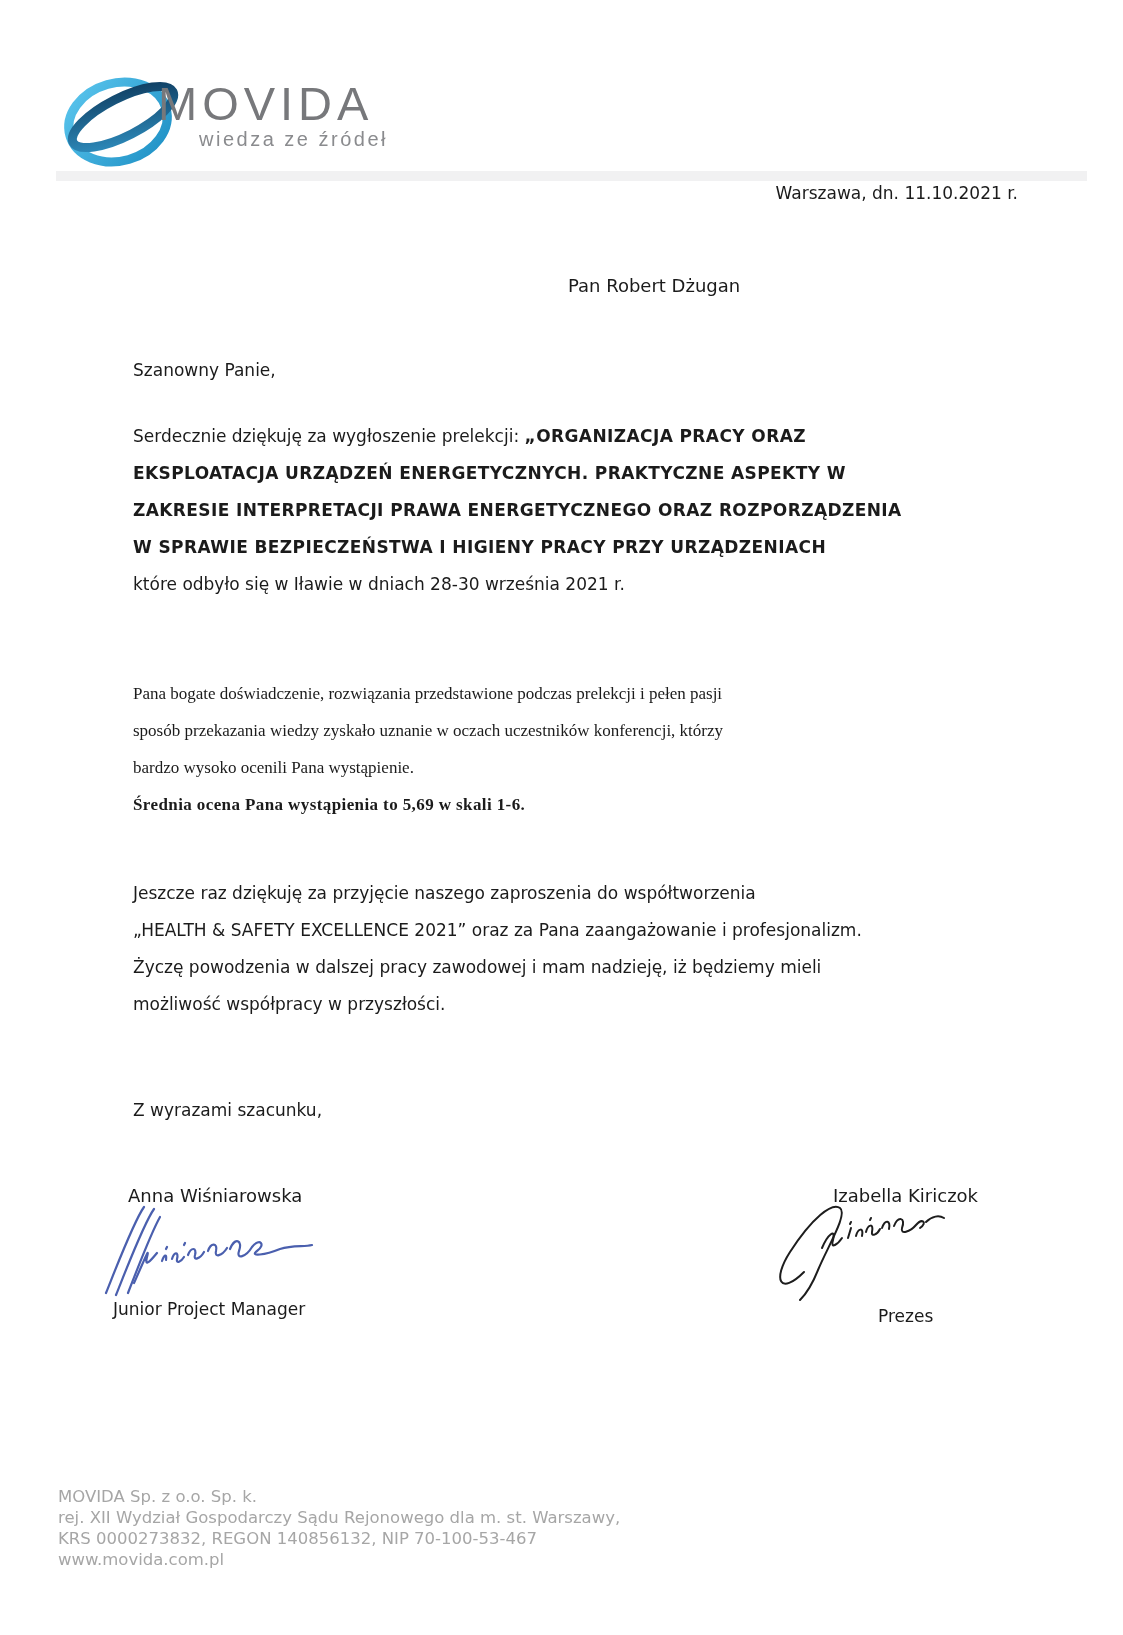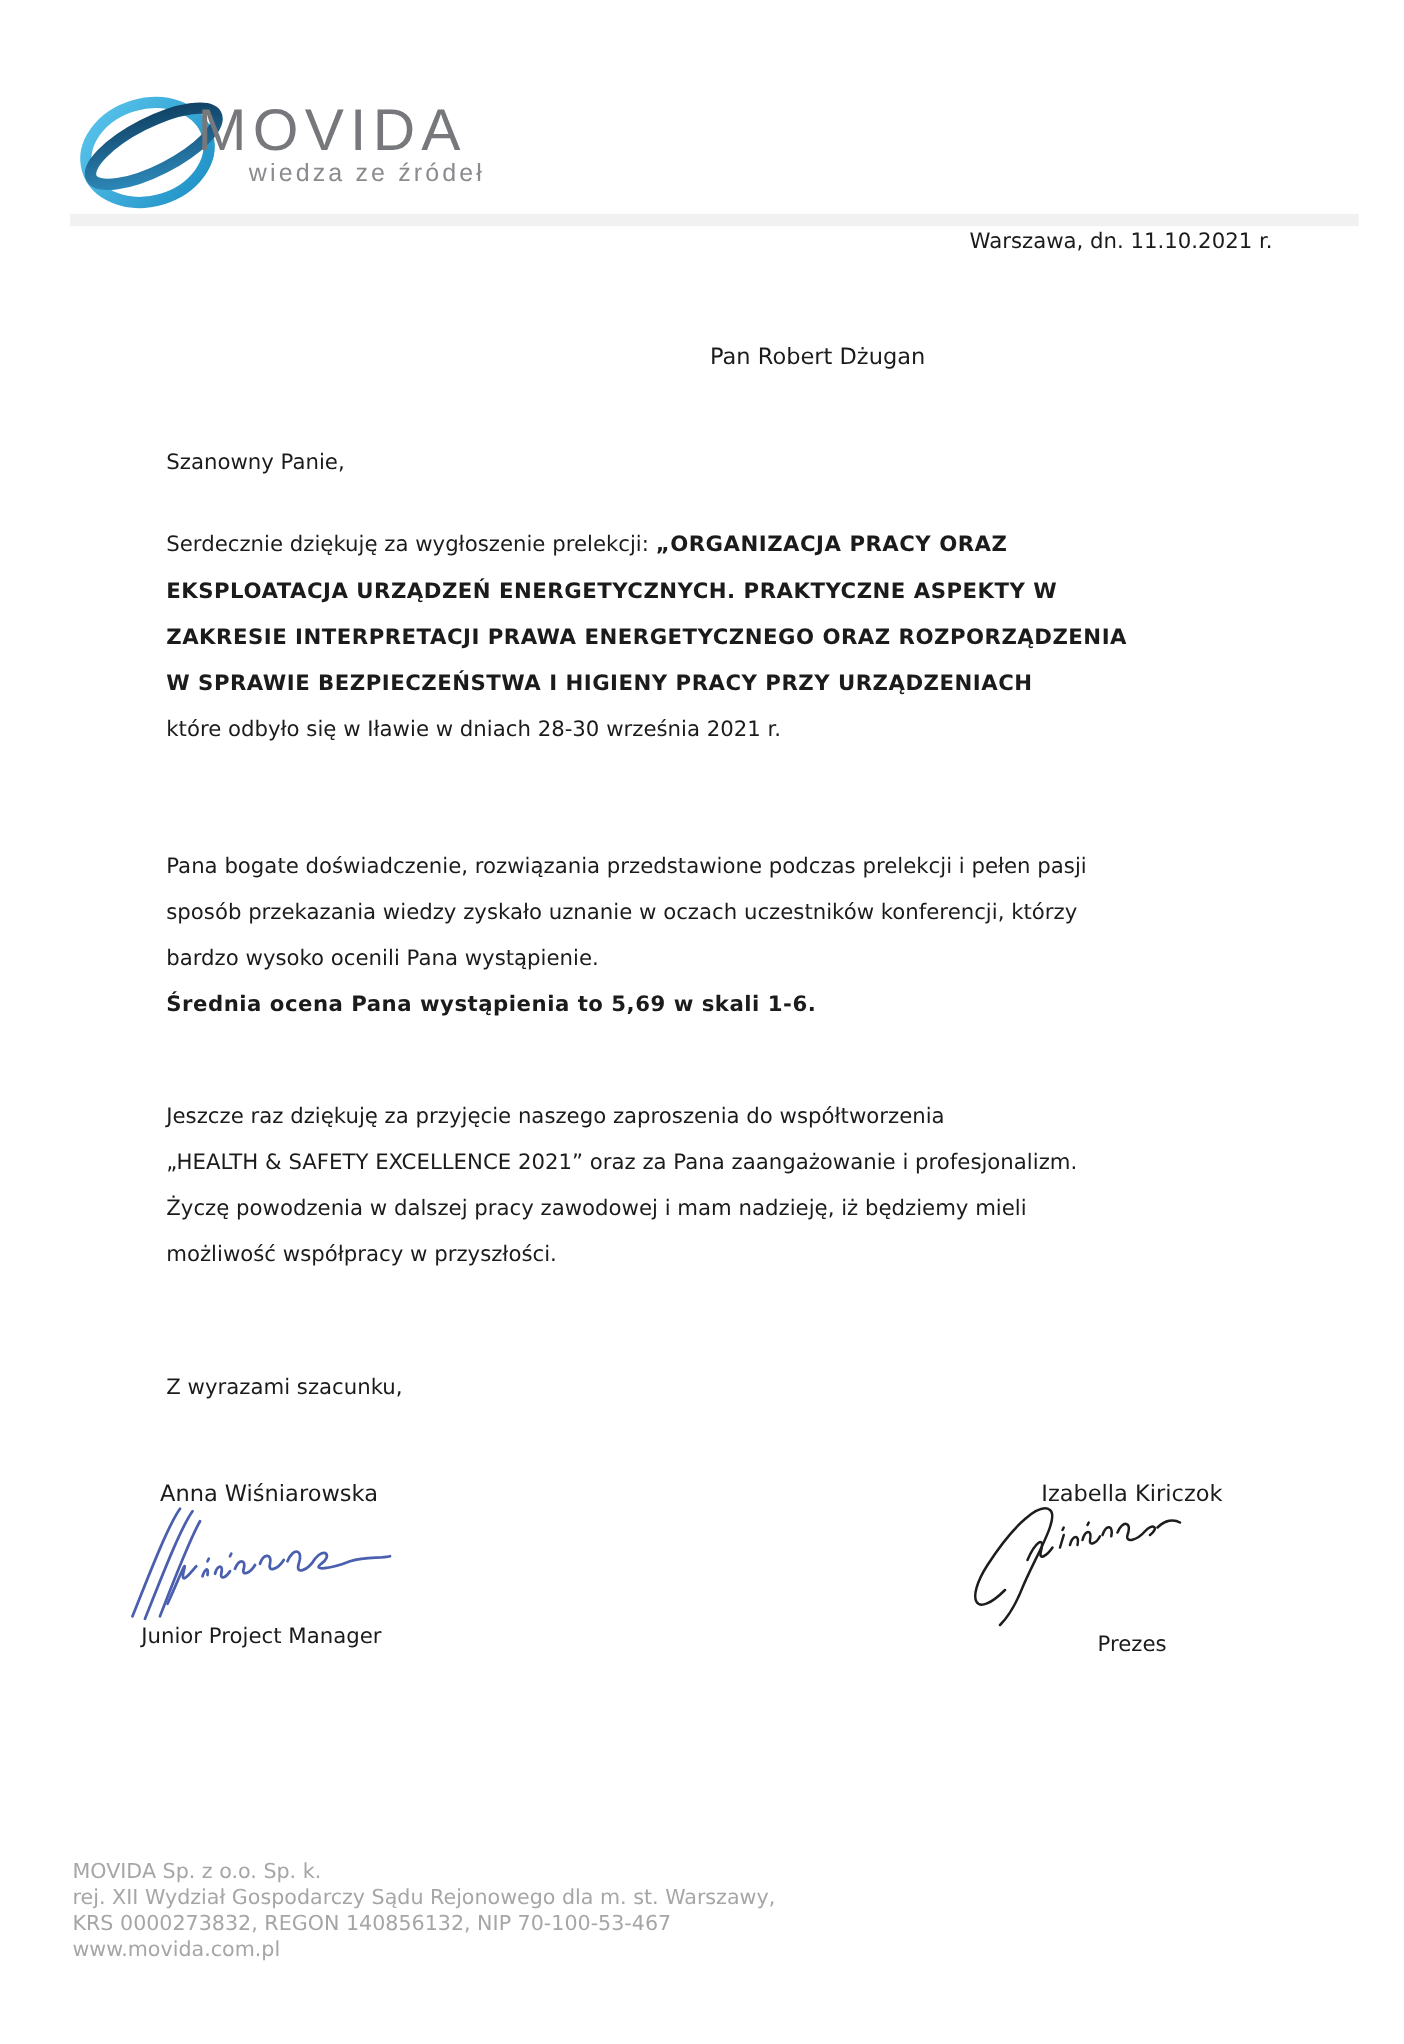--- a/index.html
+++ b/index.html
@@ -80,21 +80,21 @@
   <div class="abs body-text" style="left:113px;top:352px;line-height:37px;">Szanowny Panie,</div>
 
   <div class="abs body-text para" style="left:113px;top:418px;">
     <div class="line"><span>Serdecznie dziękuję za wygłoszenie prelekcji: </span><span class="b">„ORGANIZACJA PRACY ORAZ</span></div>
     <div class="line b">EKSPLOATACJA URZĄDZEŃ ENERGETYCZNYCH. PRAKTYCZNE ASPEKTY W</div>
     <div class="line b">ZAKRESIE INTERPRETACJI PRAWA ENERGETYCZNEGO ORAZ ROZPORZĄDZENIA</div>
     <div class="line b">W SPRAWIE BEZPIECZEŃSTWA I HIGIENY PRACY PRZY URZĄDZENIACH</div>
     <div class="line">które odbyło się w Iławie w dniach 28-30 września 2021 r.</div>
   </div>
 
-  <div class="abs body-text para" style="left:113px;top:675px;">
+  <div class="abs body-text para" style="left:113px;top:675px;font-family:Liberation Serif, serif;">
     <div class="line">Pana bogate doświadczenie, rozwiązania przedstawione podczas prelekcji i pełen pasji</div>
     <div class="line">sposób przekazania wiedzy zyskało uznanie w oczach uczestników konferencji, którzy</div>
     <div class="line">bardzo wysoko ocenili Pana wystąpienie.</div>
     <div class="line b">Średnia ocena Pana wystąpienia to 5,69 w skali 1-6.</div>
   </div>
 
   <div class="abs body-text para" style="left:113px;top:875px;">
     <div class="line">Jeszcze raz dziękuję za przyjęcie naszego zaproszenia do współtworzenia</div>
     <div class="line">„HEALTH &amp; SAFETY EXCELLENCE 2021” oraz za Pana zaangażowanie i profesjonalizm.</div>
     <div class="line">Życzę powodzenia w dalszej pracy zawodowej i mam nadzieję, iż będziemy mieli</div>

